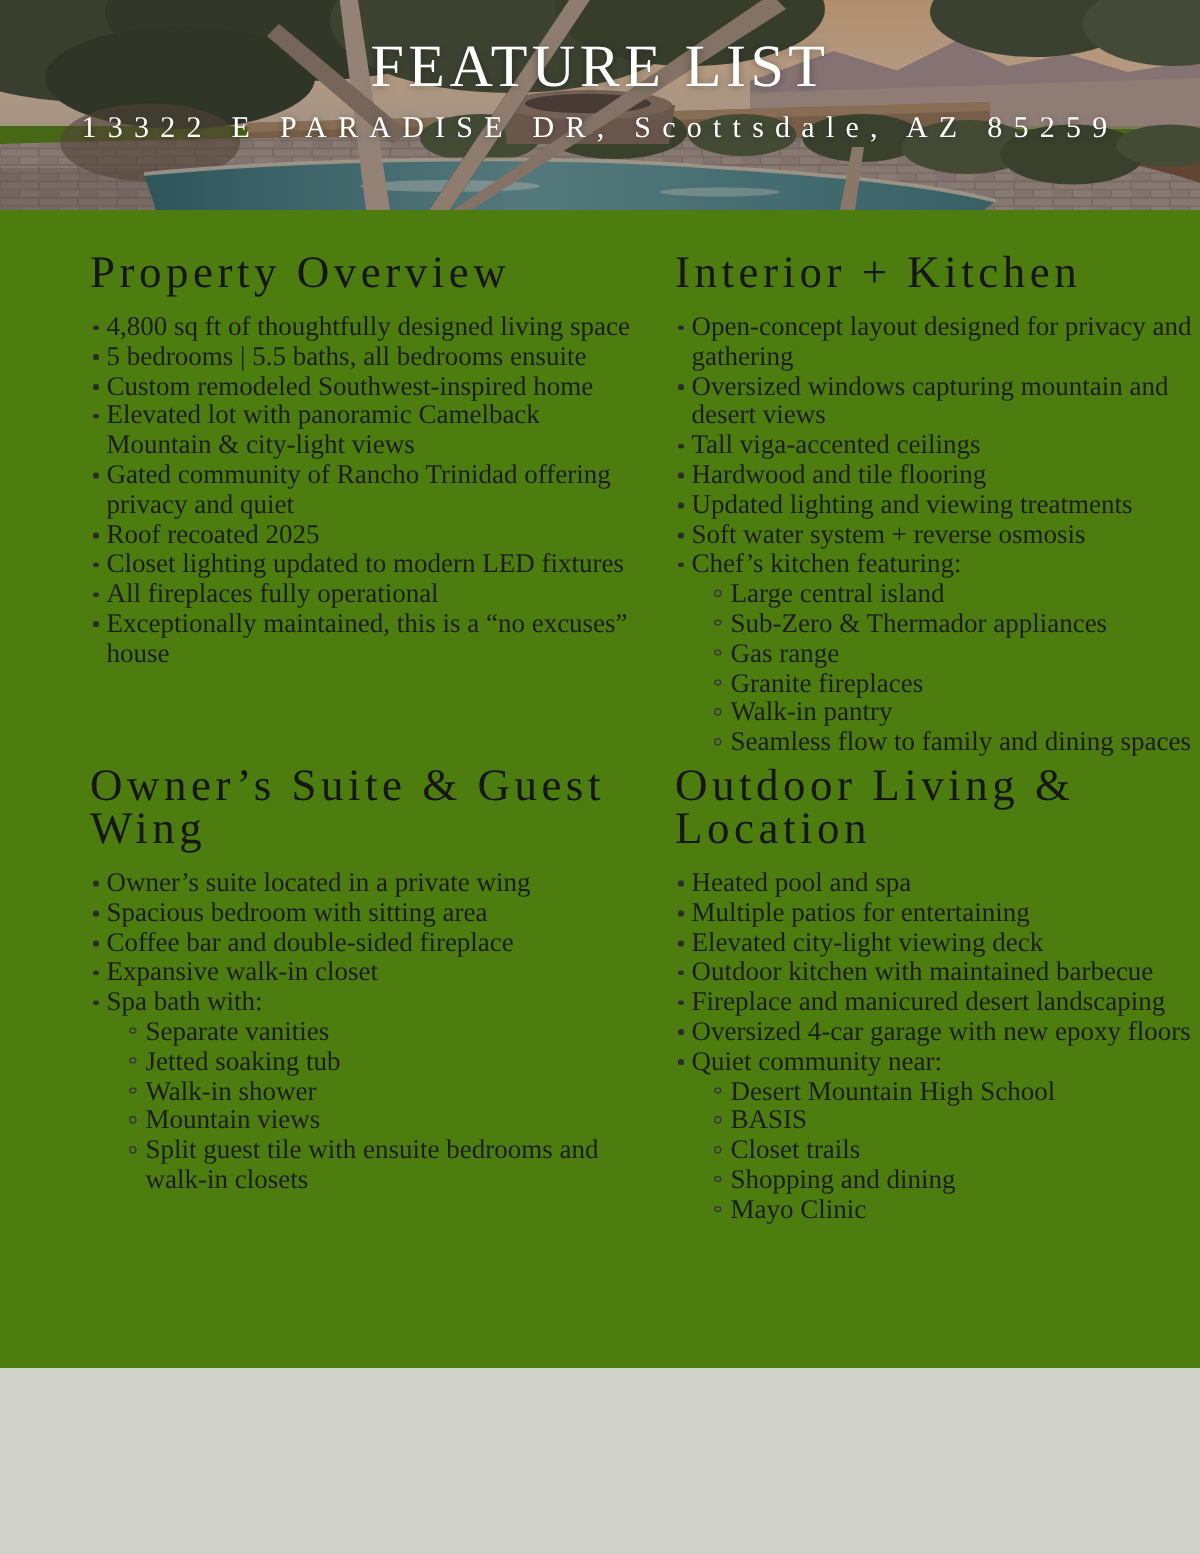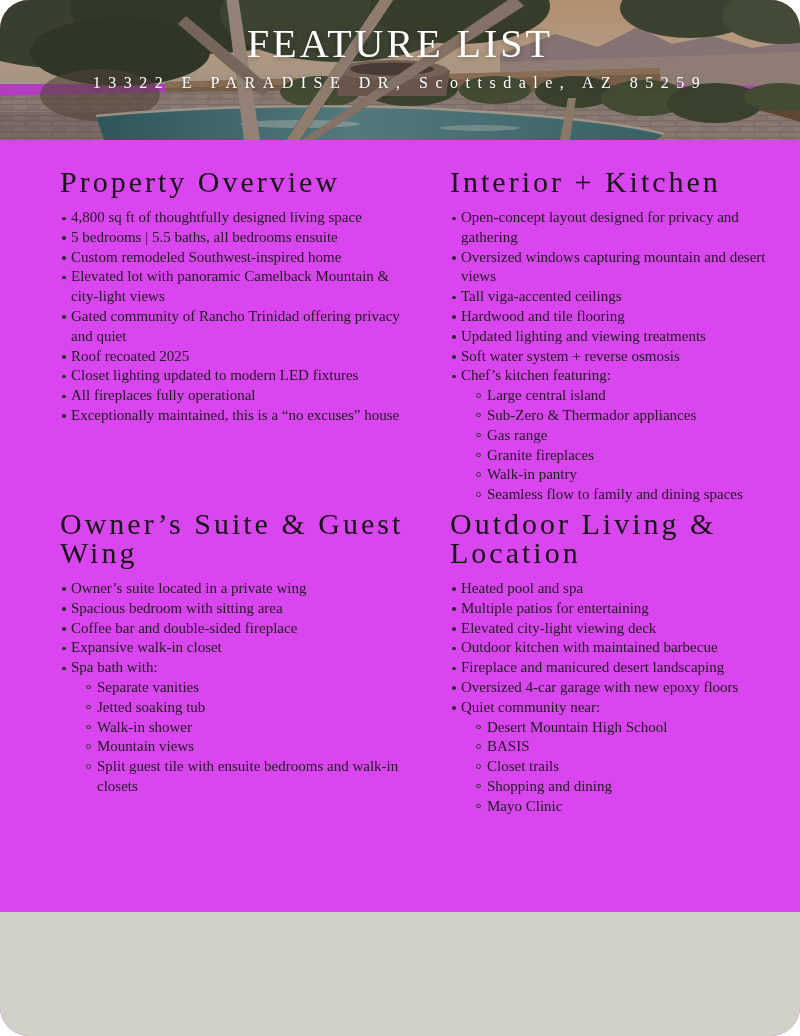--- a/index.html
+++ b/index.html
@@ -1,44 +1,43 @@
 <!DOCTYPE html>
 <html><head>
 <meta charset="utf-8">
 <title>Feature List</title>
 <style>
   html,body { margin:0; padding:0; background:#ffffff; }
   .page {
     position:relative;
     width:800px; height:1036px;
     margin:0 auto;
-    background:#d946ef;
+    background:#4d7c0f;
     overflow:hidden;
     font-family:"Liberation Serif", serif;
-    border-radius:29px;
   }
 
   
   .hero { position:relative; width:800px; height:140px; }
   .hero-svg { position:absolute; left:0; top:0; width:800px; height:140px; display:block; }
   .hero-text {
     position:absolute; inset:0;
     display:flex; flex-direction:column; align-items:center;
     padding-top:22px; box-sizing:border-box;
     color:#ffffff; text-align:center;
   }
   .hero-title {
     margin:0; font-weight:400;
     font-size:40px; line-height:1.1; letter-spacing:3px;
     text-shadow:0 1px 6px rgba(0,0,0,0.35);
     white-space:nowrap;
   }
   .hero-address {
     margin-top:8px;
-    font-size:16px; line-height:1.1; letter-spacing:7.5px;
+    font-size:20px; line-height:1.1; letter-spacing:7.5px;
     text-shadow:0 1px 5px rgba(0,0,0,0.35);
     white-space:nowrap;
   }
 
   
   .content { padding:27px 0 0 60px; }
   .columns {
     display:grid;
     grid-template-columns:360px 345px;
     column-gap:30px;
@@ -46,21 +45,21 @@
     align-items:start;
   }
   .section-title {
     margin:0 0 12px 0;
     font-weight:400;
     font-size:30px; line-height:29px; letter-spacing:3px;
     color:#161616;
   }
   ul.feature-list, ul.sub-list {
     list-style:none; margin:0; padding:0;
-    font-size:15px; line-height:19.8px; color:#1d1d1d;
+    font-size:18px; line-height:19.8px; color:#1d1d1d;
   }
   .li-top { position:relative; padding-left:11px; }
   .li-top::before {
     content:""; position:absolute; left:2px; top:8.5px;
     width:3.5px; height:3.5px; border-radius:50%;
     background:#2b2b2b;
   }
   ul.sub-list { margin-left:13px; }
   .li-sub { position:relative; padding-left:13px; }
   .li-sub::before {

